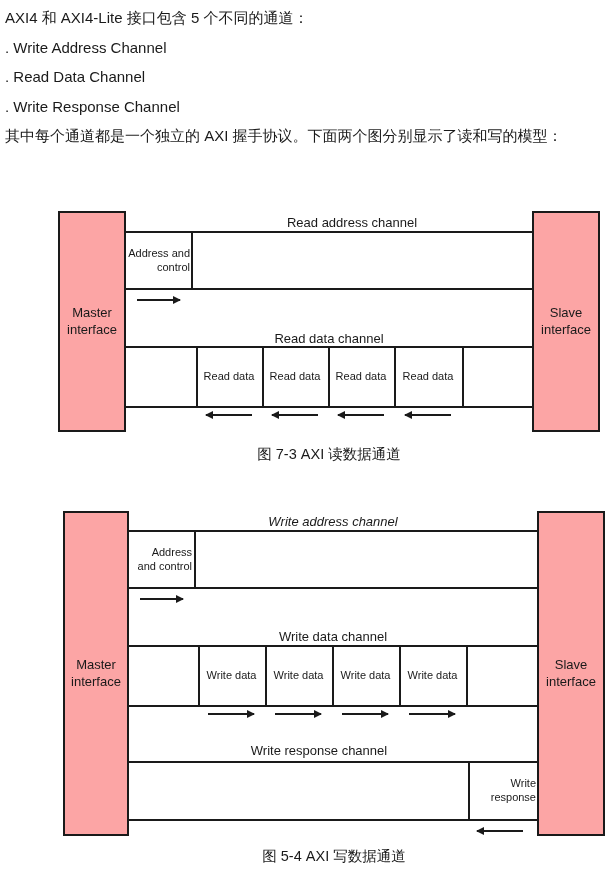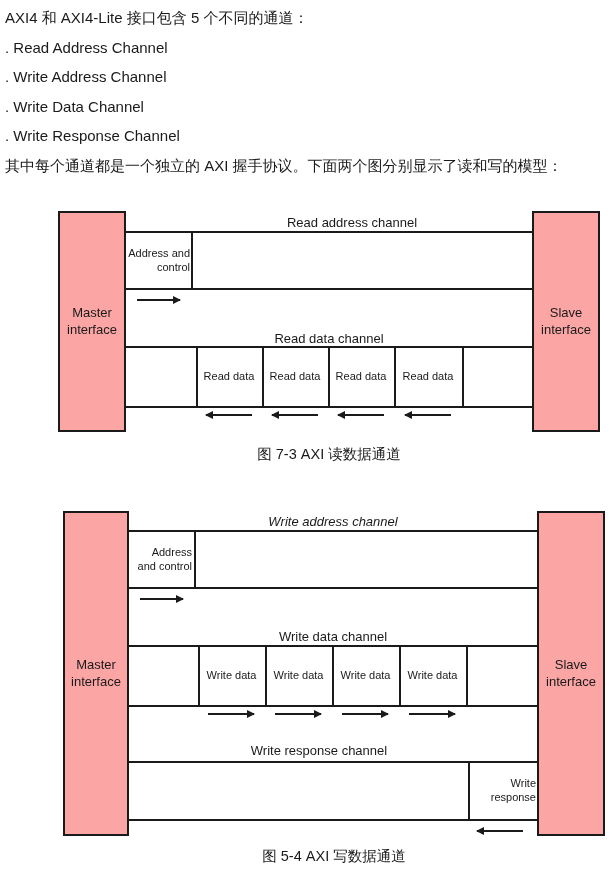--- a/index.html
+++ b/index.html
@@ -31,23 +31,22 @@
                    border-right:8px solid #1a1a1a;
                    border-top:4px solid transparent; border-bottom:4px solid transparent; }
 </style>
 </head>
 <body>
 
 <div class="page">
 
   <div class="textblock">
     <p>AXI4 和 AXI4-Lite 接口包含 5 个不同的通道：</p>
-    <p>. Read Address Channel</p>
     <p>. Write Address Channel</p>
-    <p>. Write Data Channel</p>
+    <p>. Read Data Channel</p>
     <p>. Write Response Channel</p>
     <p>其中每个通道都是一个独立的 AXI 握手协议。下面两个图分别显示了读和写的模型：</p>
   </div>
 
   <div>
     <div class="box" style="left:58px;top:211px;width:68px;height:221px;">Master interface</div>
     <div class="box" style="left:532px;top:211px;width:68px;height:221px;">Slave interface</div>
 
     <div class="lbl" style="left:126px;top:214px;width:406px;padding-left:46px;">Read address channel</div>
     <div class="hline" style="left:126px;top:231px;width:406px;"></div>

